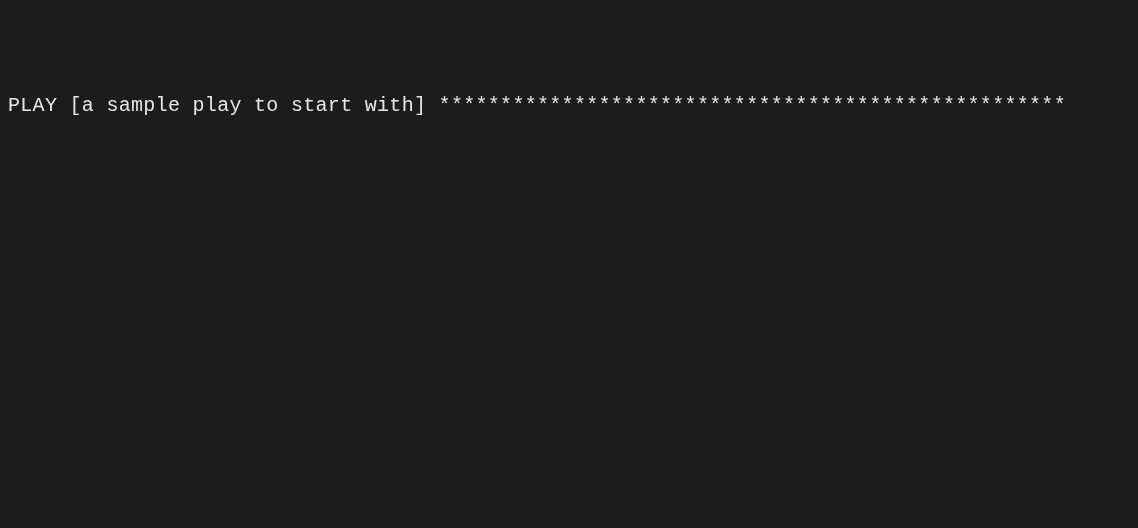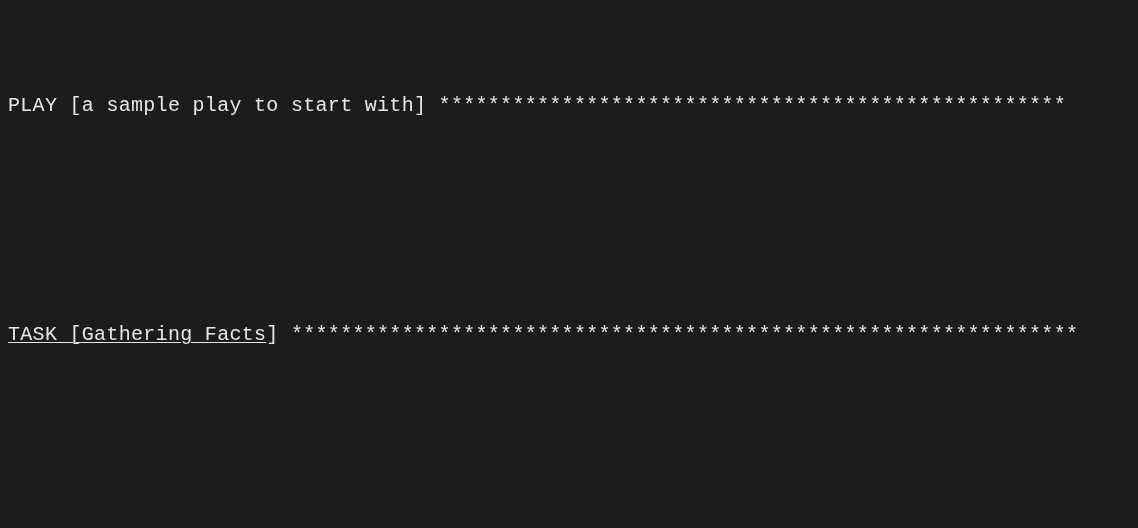--- a/index.html
+++ b/index.html
@@ -34,21 +34,20 @@
   </style>
 </head>
 <body>
 
 <div class="terminal">
 
   <div class="row"><span class="white">PLAY [</span><span class="white">a sample play to start with</span><span class="white">] </span><span class="white">***************************************************</span></div>
 
   <div class="row">&nbsp;</div>
 
-  <div class="row"><span class="white under">TASK [</span><span class="white under">Gathering Facts</span><span class="white">] </span><span class="white">****************************************************************</span></div>
 
   <div class="row">&nbsp;</div>
 
   
   
 
   
 
   
   

